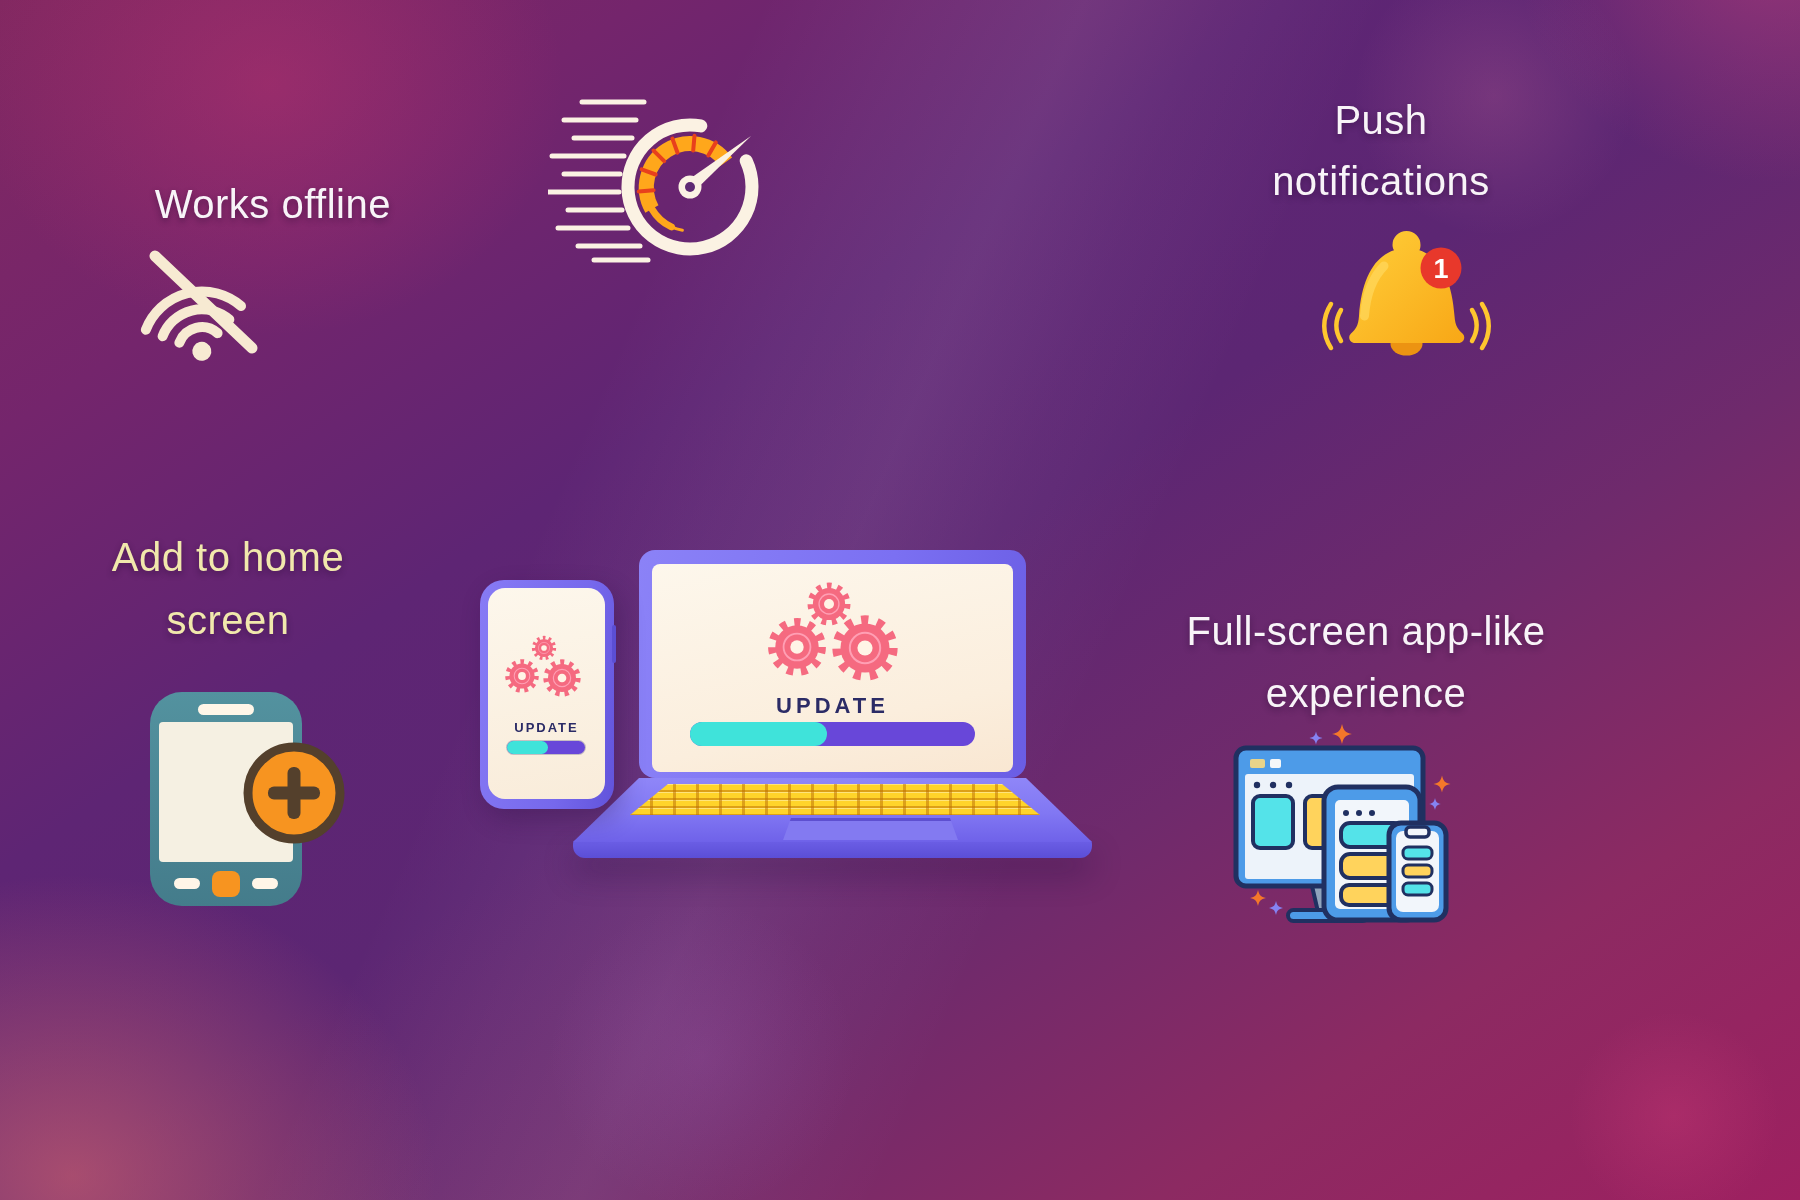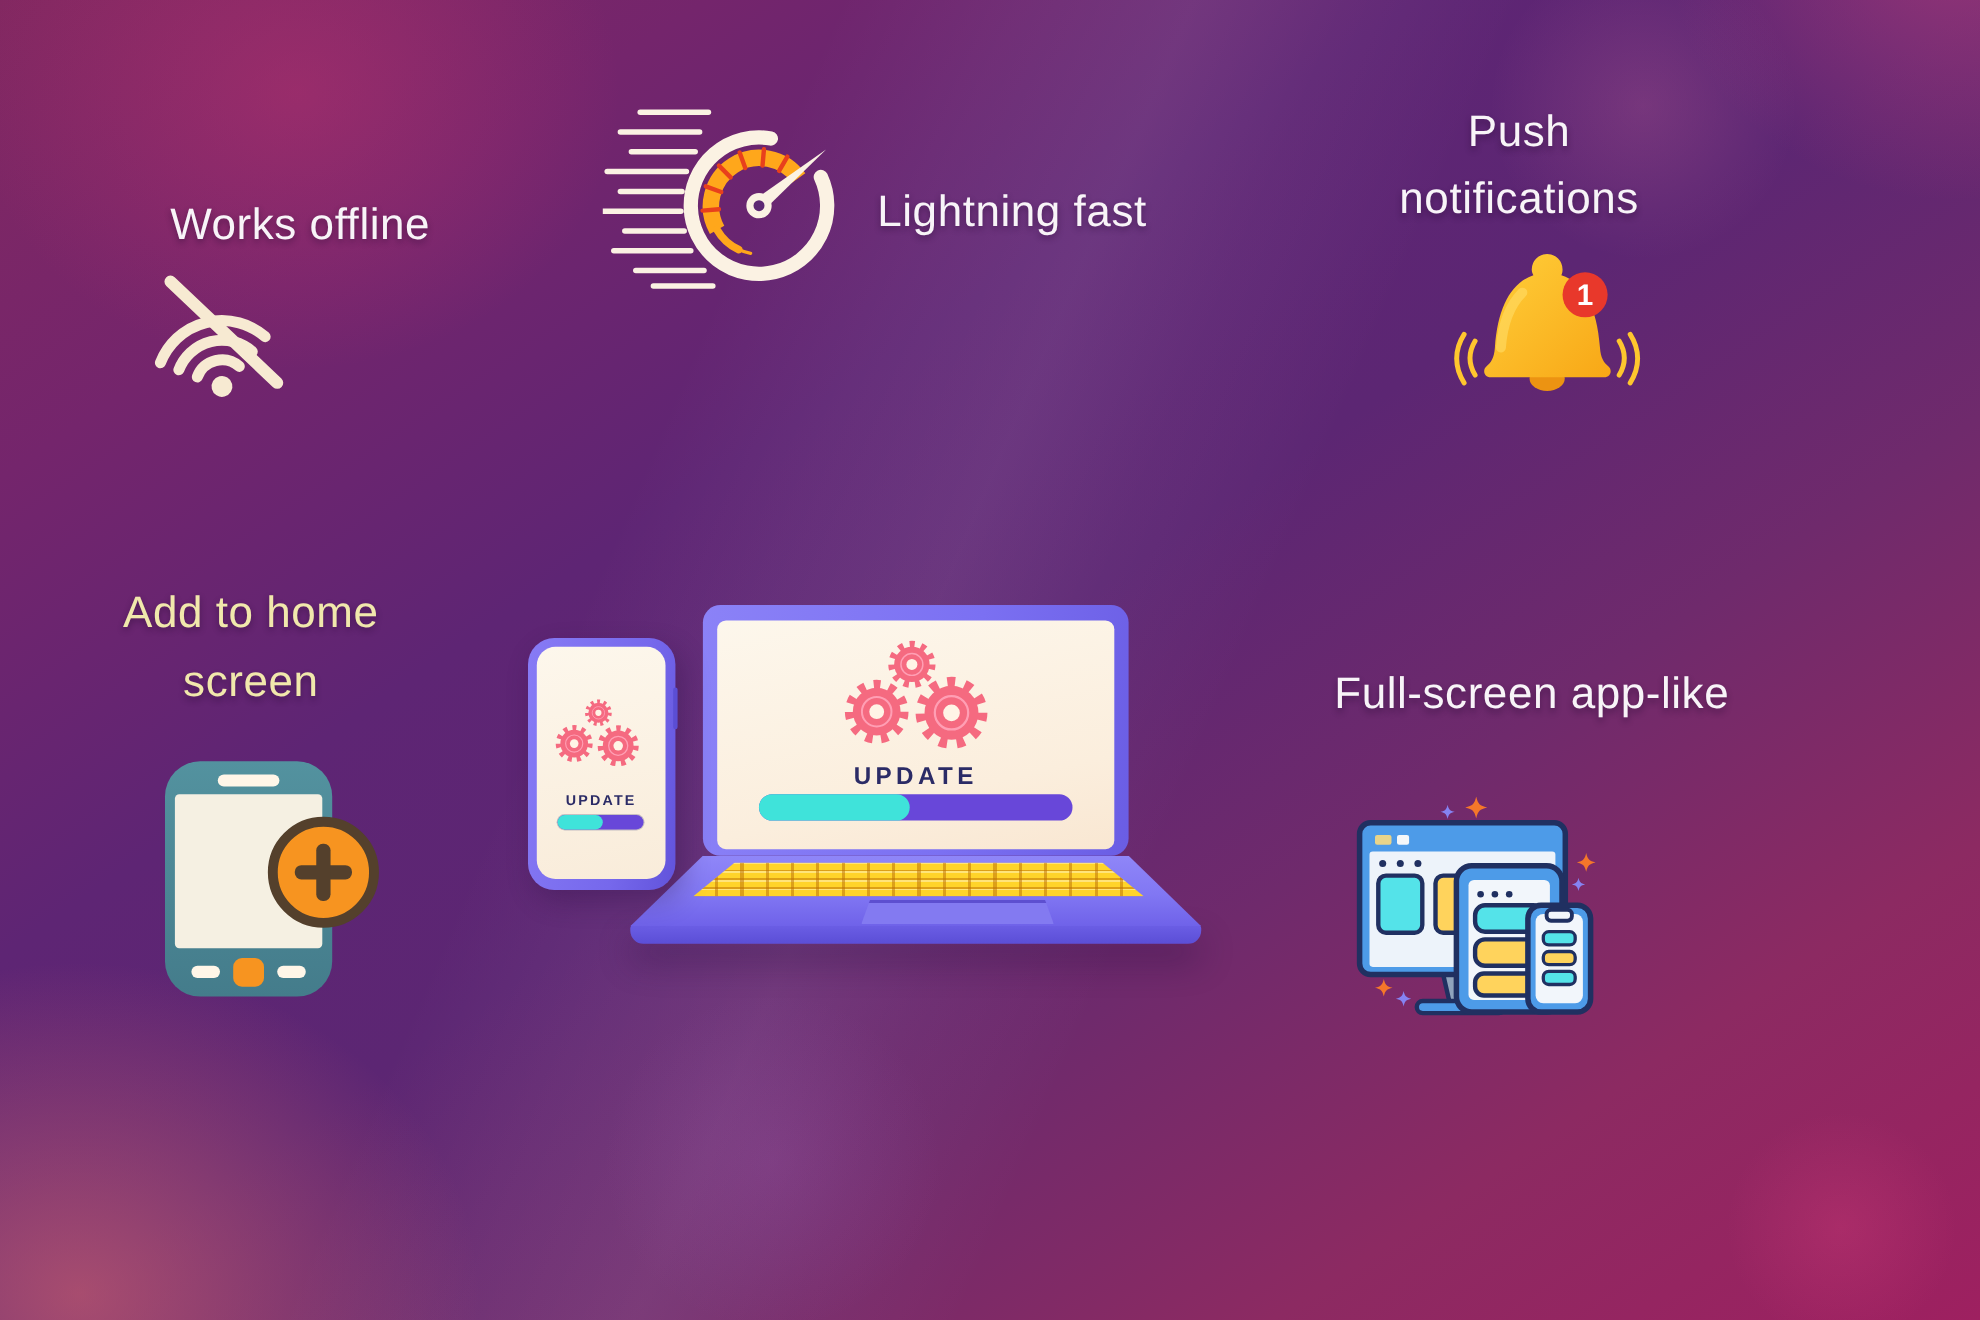--- a/index.html
+++ b/index.html
@@ -18,21 +18,21 @@
   }
   .label{position:absolute;color:#F8F4F8;font-weight:normal;font-size:40px;line-height:61px;
     text-align:center;letter-spacing:.5px;text-shadow:0 3px 6px rgba(40,10,50,.45);}
   .title{position:absolute;left:325px;top:352px;width:1000px;text-align:center;
     color:#FCF9FC;font-weight:bold;font-size:86px;letter-spacing:1px;
     text-shadow:0 5px 12px rgba(42,12,58,.55),0 2px 3px rgba(42,12,58,.35);}
   .works-offline{left:31px;top:174px;width:360px;text-align:right;}
   .lightning{left:700px;top:162px;width:440px;}
   .push{left:1181px;top:90px;width:400px;}
   .add-home{left:28px;top:526px;width:400px;line-height:63px;color:#F1E8AC;}
-  .fullscreen{left:1072px;top:600px;width:500px;line-height:62px;text-align:right;}
+  .fullscreen{left:1116px;top:600px;width:500px;line-height:62px;}
   .abs{position:absolute;}
 
   
   .lap-screen{position:absolute;left:639px;top:550px;width:387px;height:228px;border-radius:16px;
     background:linear-gradient(100deg,#8B82F7 0%,#7B70F2 60%,#6A5DE4 100%);}
   .lap-inner{position:absolute;left:13px;top:14px;right:13px;bottom:6px;border-radius:8px;
     background:linear-gradient(168deg,#FDF7EC 0%,#FBEEDD 70%,#F9E7D2 100%);}
   .lap-update{position:absolute;left:0;top:129px;width:100%;text-align:center;
     color:#2B2B66;font-weight:bold;font-size:22px;letter-spacing:4px;}
   .lap-bar{position:absolute;left:38px;top:158px;width:285px;height:24px;border-radius:12px;background:#6847D9;}
@@ -122,21 +122,20 @@
       <line x1="145.2" y1="62.6" x2="146.5" y2="47.7"></line>
       <line x1="129.5" y1="64.7" x2="124.4" y2="50.6"></line>
       <line x1="116.2" y1="73.2" x2="105.6" y2="62.6"></line>
       <line x1="107.7" y1="86.5" x2="93.6" y2="81.4"></line>
       <line x1="105.6" y1="102.2" x2="90.7" y2="103.5"></line>
     </g>
     <polygon points="136.5,94.5 146,103.5 203,48" fill="#FBF2E3"></polygon>
     <circle cx="142" cy="99" r="11.5" fill="#FBF2E3"></circle>
     <circle cx="142" cy="99" r="5" fill="#5E2973"></circle>
   </svg>
-  <div class="label lightning">Lightning fast</div>
 
   <div class="label push">
     <div>Push</div>
     <div>notifications</div>
   </div>
   <svg class="abs" style="left:1318px;top:228px" width="190" height="150" viewBox="0 0 190 150">
     <g stroke="#FFC62E" stroke-width="4.5" stroke-linecap="round" fill="none">
       <path d="M13,76 C4,90 4,106 13,120"></path>
       <path d="M23,82 C17,92 17,103 23,113"></path>
       <path d="M164,76 C173,90 173,106 164,120"></path>
@@ -201,20 +200,21 @@
       </svg>
       <div class="ph-update">UPDATE</div>
       <div class="ph-bar">
         <div class="bar-fill" style="width: 52%;"></div>
       </div>
     </div>
   </div>
 
   <div class="label fullscreen">
     <div>Full-screen app-like</div>
+    <div>experience</div>
   </div>
   <svg class="abs" style="left:1228px;top:724px" width="232" height="206" viewBox="0 0 232 206">
 
     <g>
       <path d="M84,162 L118,162 L112,188 L90,188 Z" fill="#8FA3BC" stroke="#203061" stroke-width="4"></path>
       <rect x="60" y="186" width="80" height="11" rx="5.5" fill="#4D9BE8" stroke="#203061" stroke-width="4"></rect>
       <rect x="8" y="24" width="187" height="138" rx="10" fill="#4D9BE8" stroke="#203061" stroke-width="5"></rect>
       <rect x="17" y="50" width="169" height="105" rx="3" fill="#EDF3FA"></rect>
       <rect x="22" y="35" width="15" height="9" rx="2" fill="#E8D48A"></rect>
       <rect x="42" y="35" width="11" height="9" rx="2" fill="#F4F7F9"></rect>

